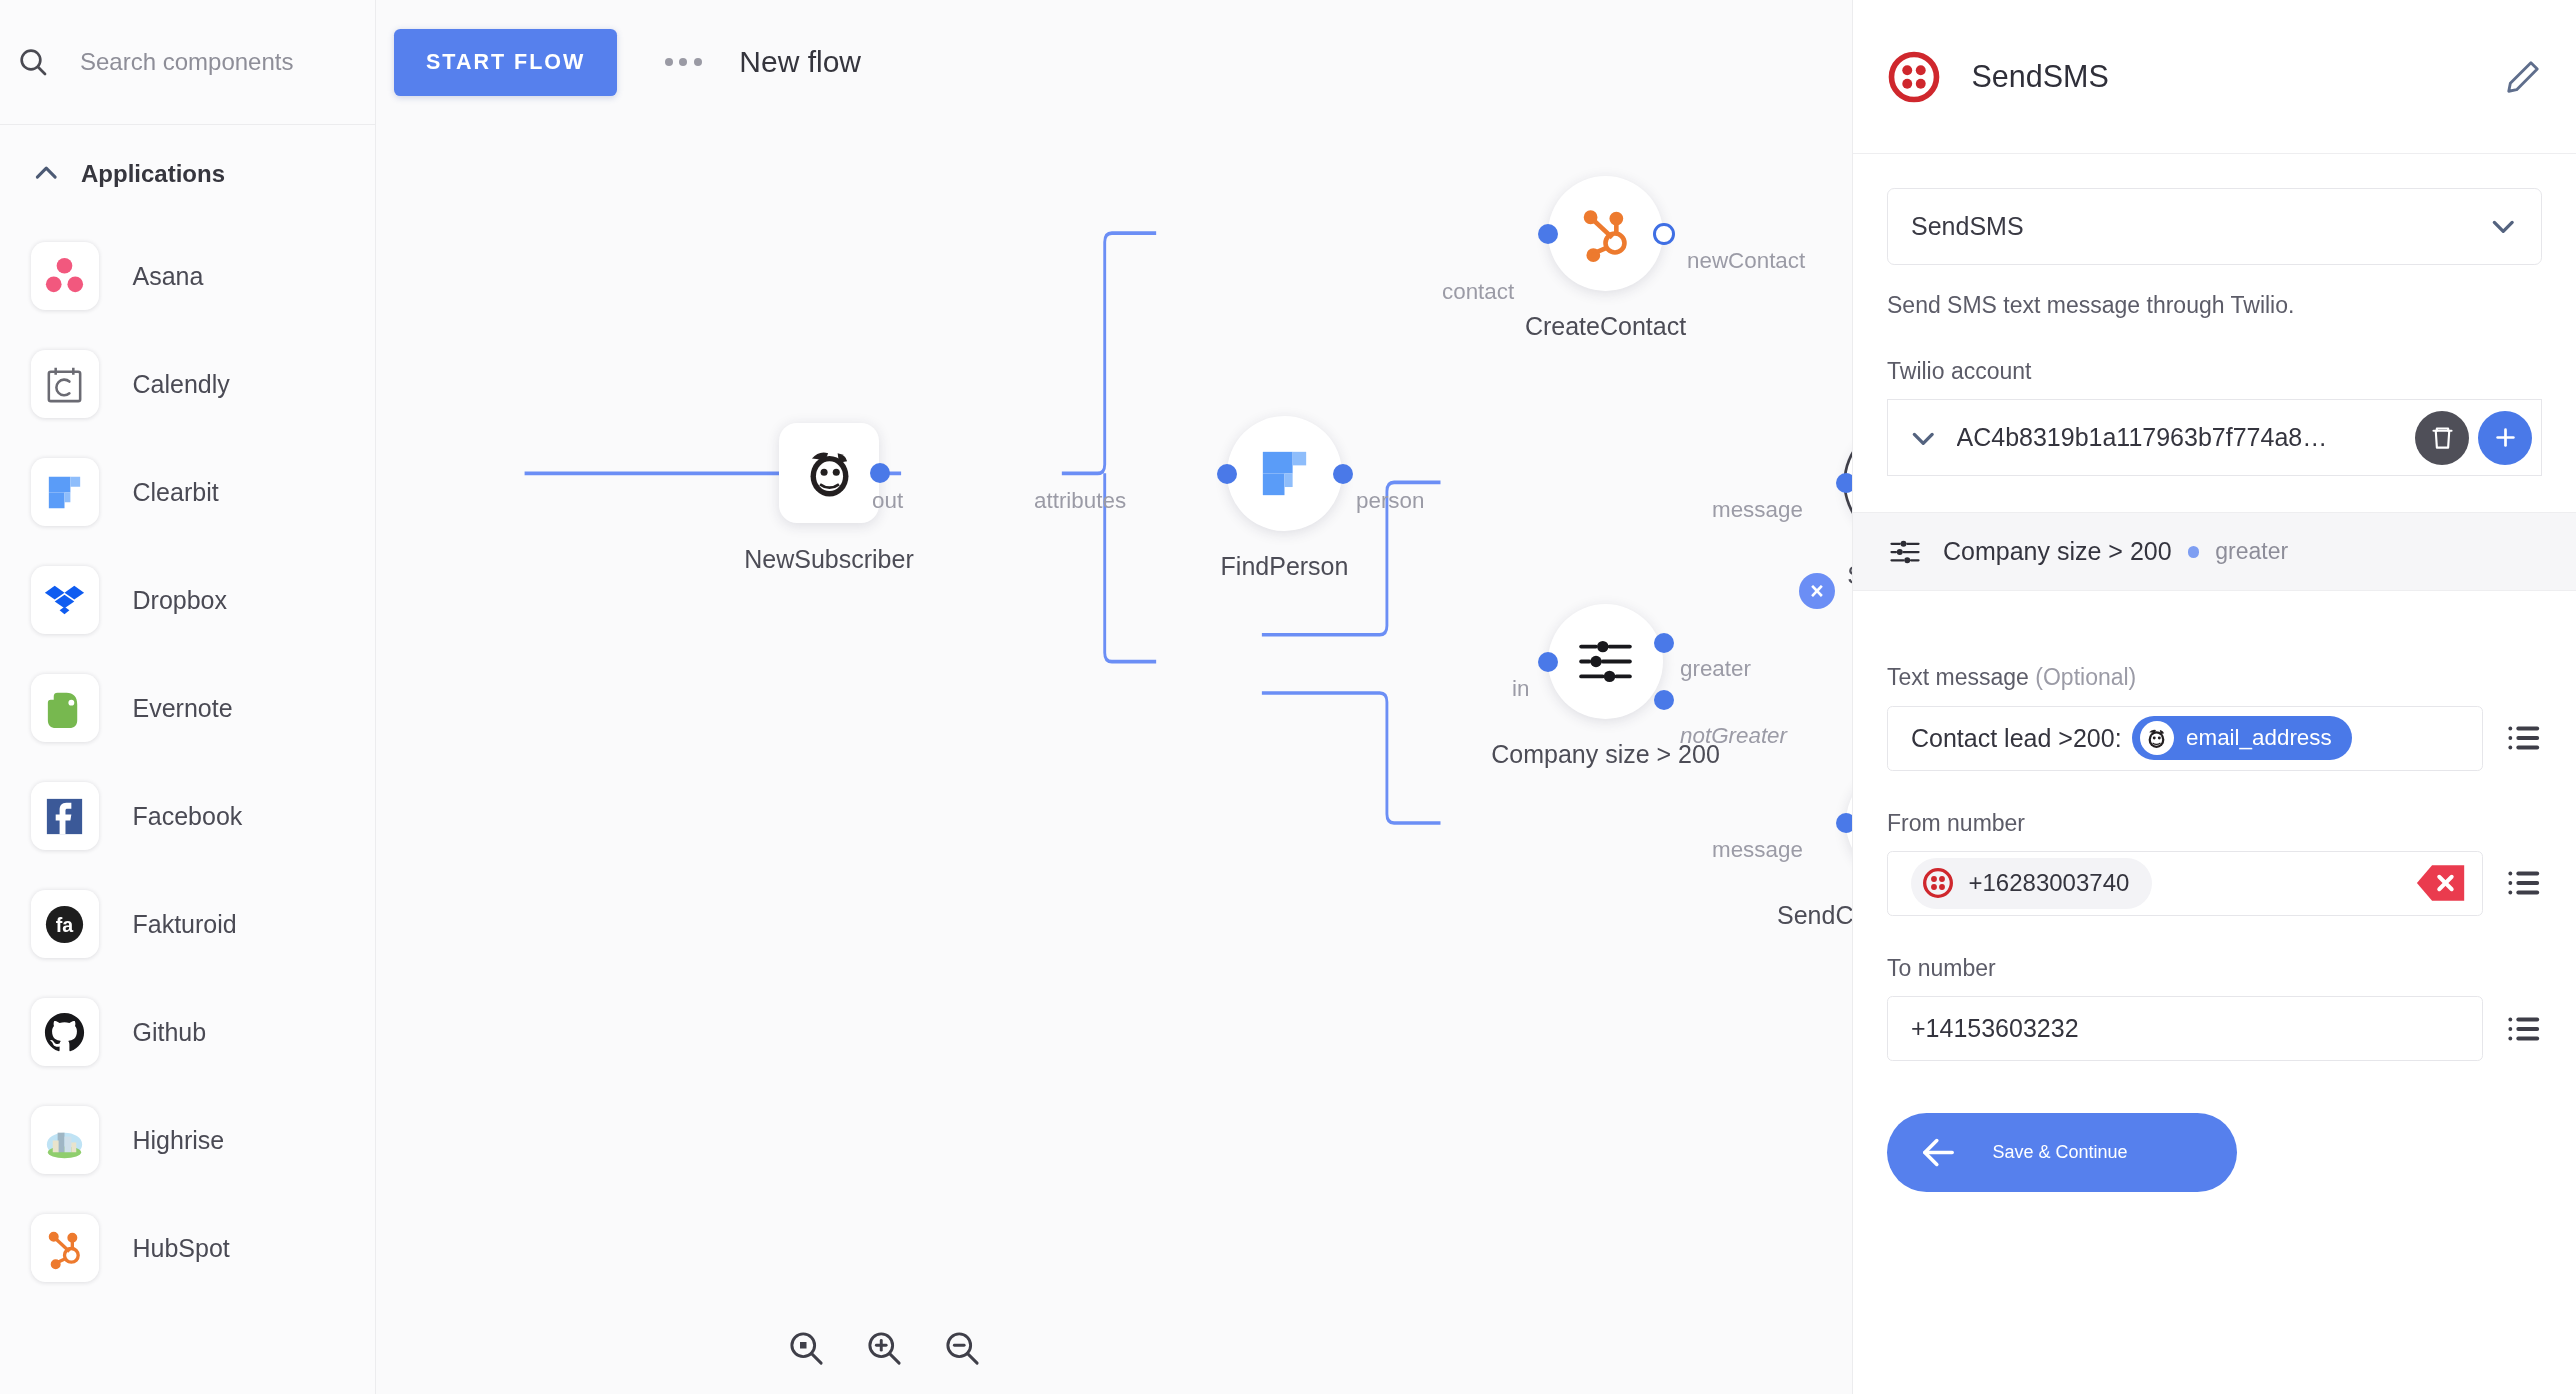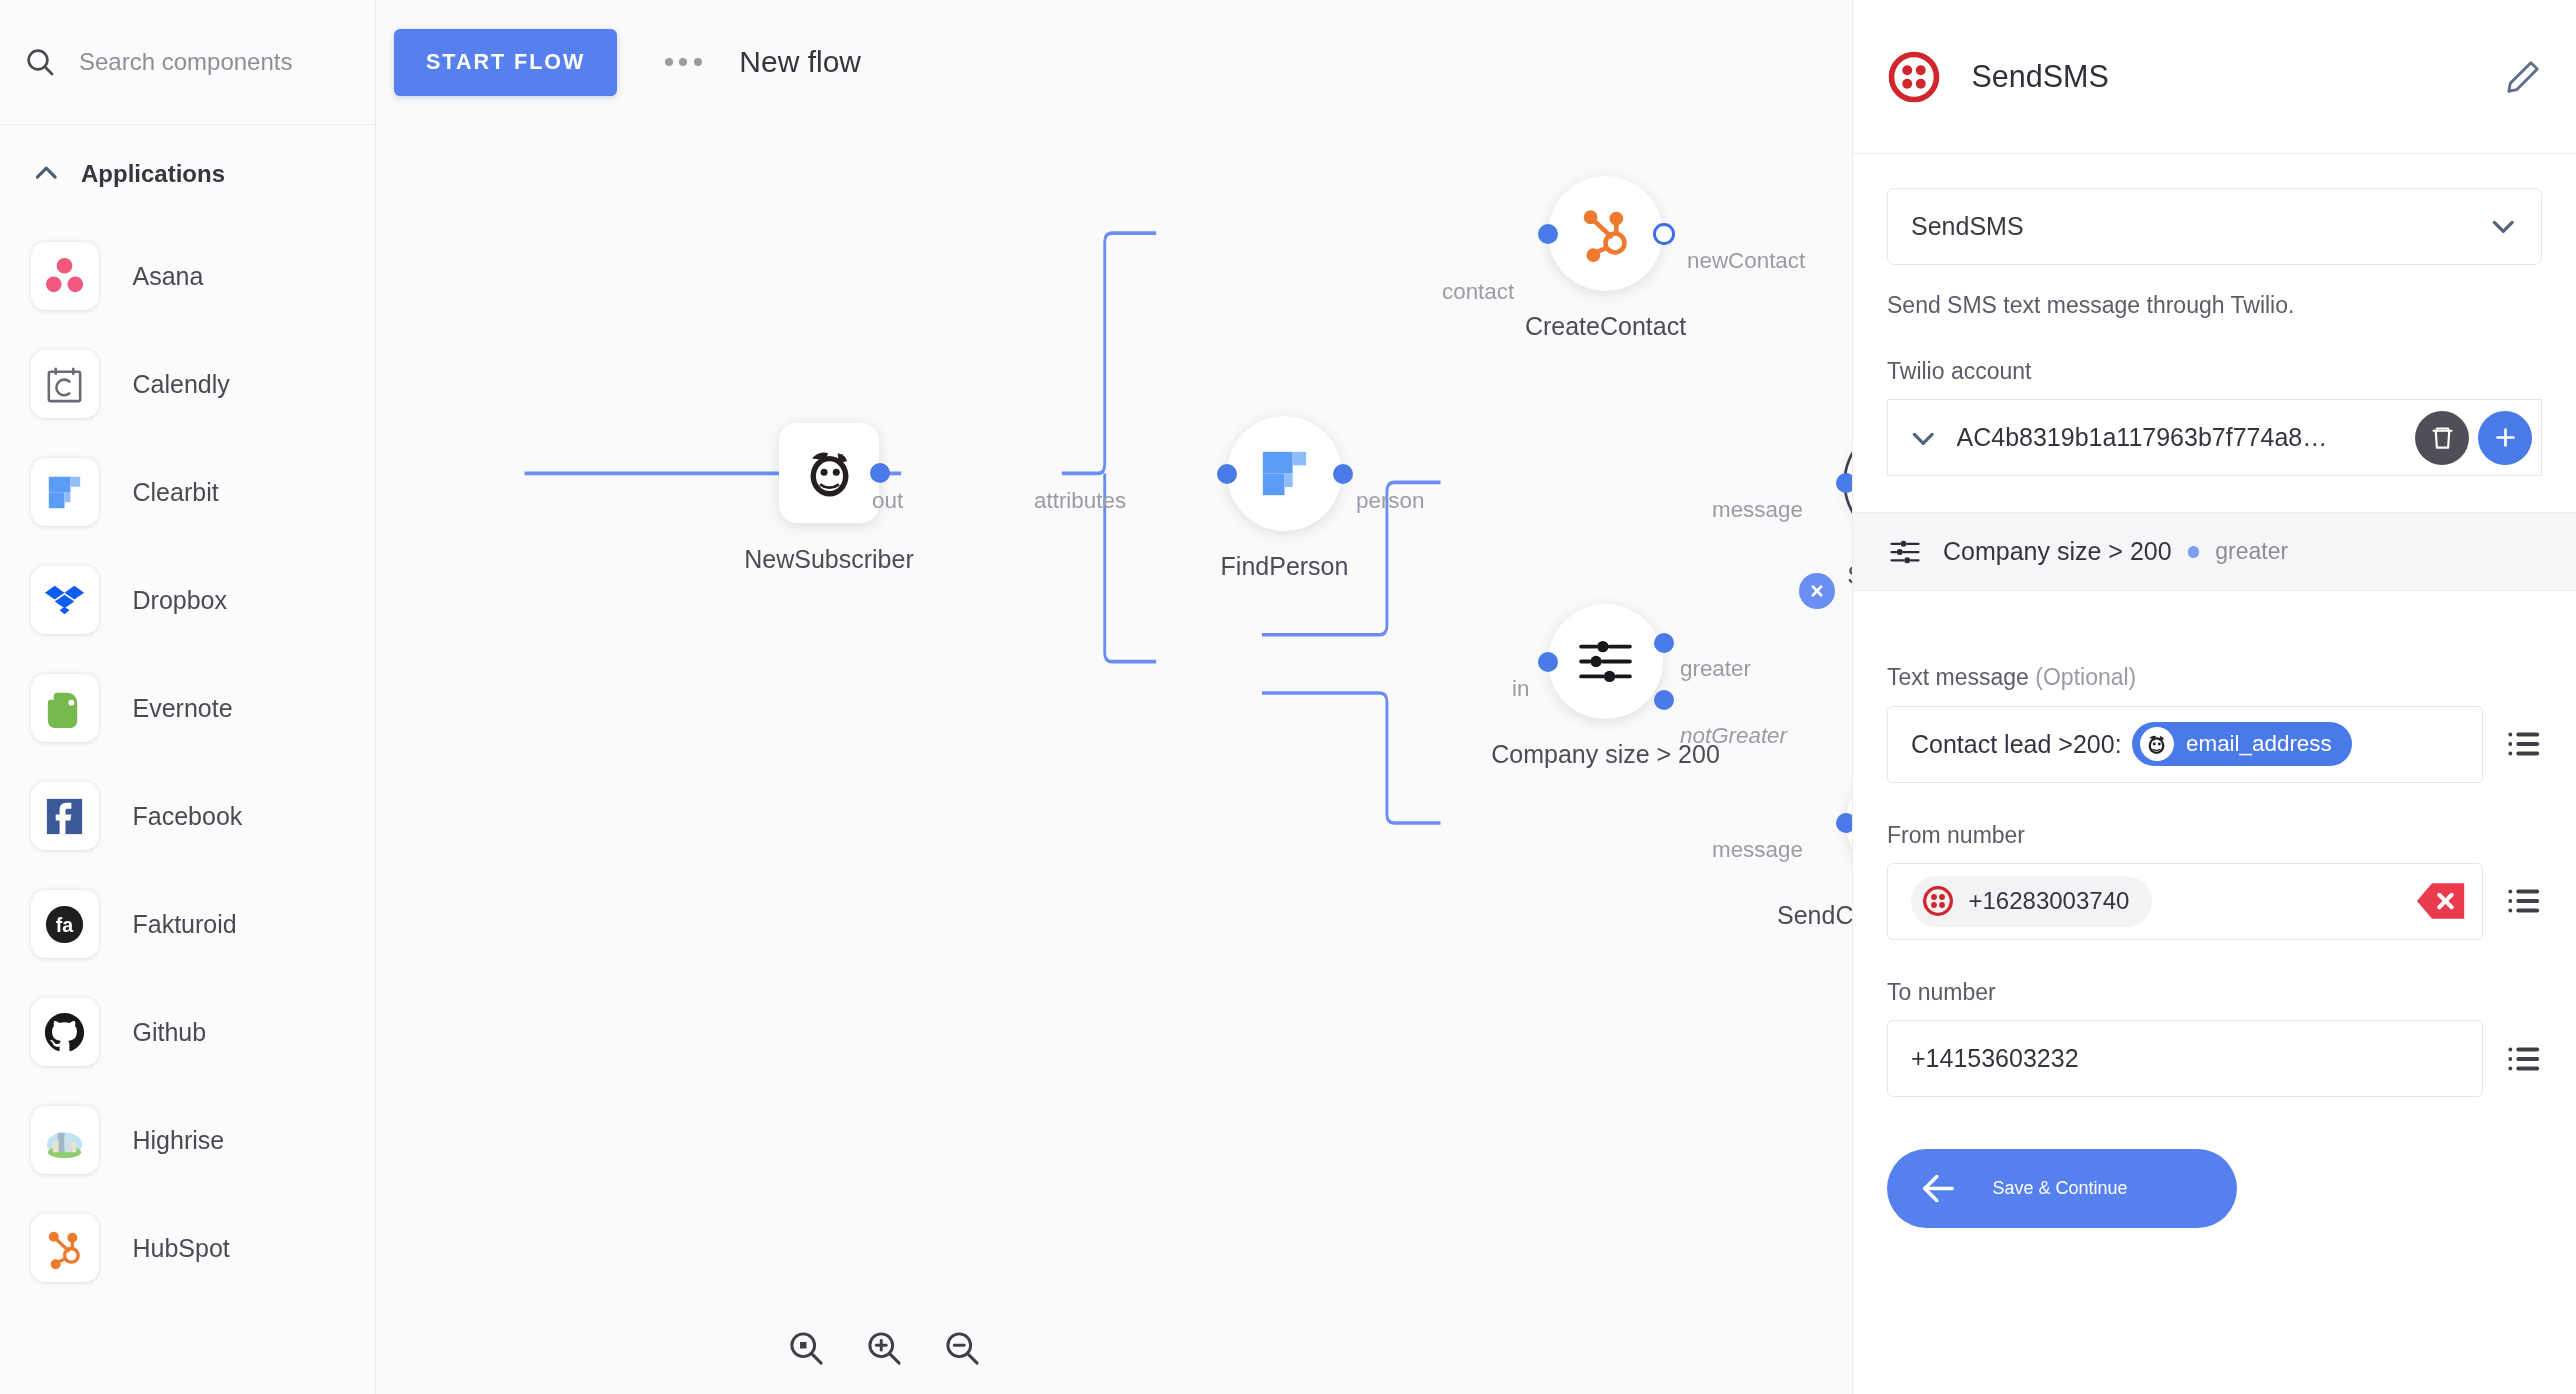--- a/index.html
+++ b/index.html
@@ -17,22 +17,23 @@
     width: 376px; height: 1395px;
     background: #fbfbfc;
     border-right: 1.8px solid #ececee;
     display: flex; flex-direction: column;
     flex: 0 0 376px;
     overflow: hidden;
   }
   .search-row {
     height: 125px; flex: 0 0 125px;
     display: flex; align-items: center;
-    padding: 0 24px;
+    padding: 0 17px;
     border-bottom: 1.8px solid #ececee;
+    gap: 8px;
   }
   .search-icon { width: 32px; height: 32px; flex:0 0 32px; margin-right: 23px; color: #4a4a52; }
   .search-input {
     border: none; outline: none; background: transparent;
     font-family: "Liberation Sans", sans-serif;
     font-size: 24px; color: #3c3c44; width: 260px;
   }
   .search-input::placeholder { color: #8e8e98; }
 
   .section-head {
@@ -189,21 +190,21 @@
     border-top: 1.8px solid #eeeef0; border-bottom: 1.8px solid #eeeef0;
     height: 79px; display: flex; align-items: center; padding: 0 34px;
   }
   .cond-bar .cic { width: 36px; height: 36px; flex:0 0 36px; margin-right: 20px; }
   .cond-name { font-size: 25px; color: #35353f; }
   .cond-dot { width: 11.7px; height: 11.7px; border-radius:50%; background:#7e9ef2; margin: 0 16px; flex:0 0 11.7px; }
   .cond-port { font-size: 23px; color: #8d8d99; }
 
   .input-row { display: flex; align-items: center; gap: 21.5px; }
   .text-input {
-    flex: 1 1 auto; height: 77px;
+    flex: 1 1 auto; height: 65px;
     border: 1.8px solid #e6e6ea; border-radius: 5.4px;
     display: flex; align-items: center; padding: 0 16px 0 23px;
     font-size: 25px; color: #34343e; background: #fff; position: relative;
   }
   .list-icon { width: 38px; height: 38px; flex: 0 0 38px; color: #3e3e48; cursor: pointer; }
 
   .chip {
     display: inline-flex; align-items: center;
     background: #4a79e8; color: #fff;
     border-radius: 90px; padding: 5.4px 20px 5.4px 7.2px;

